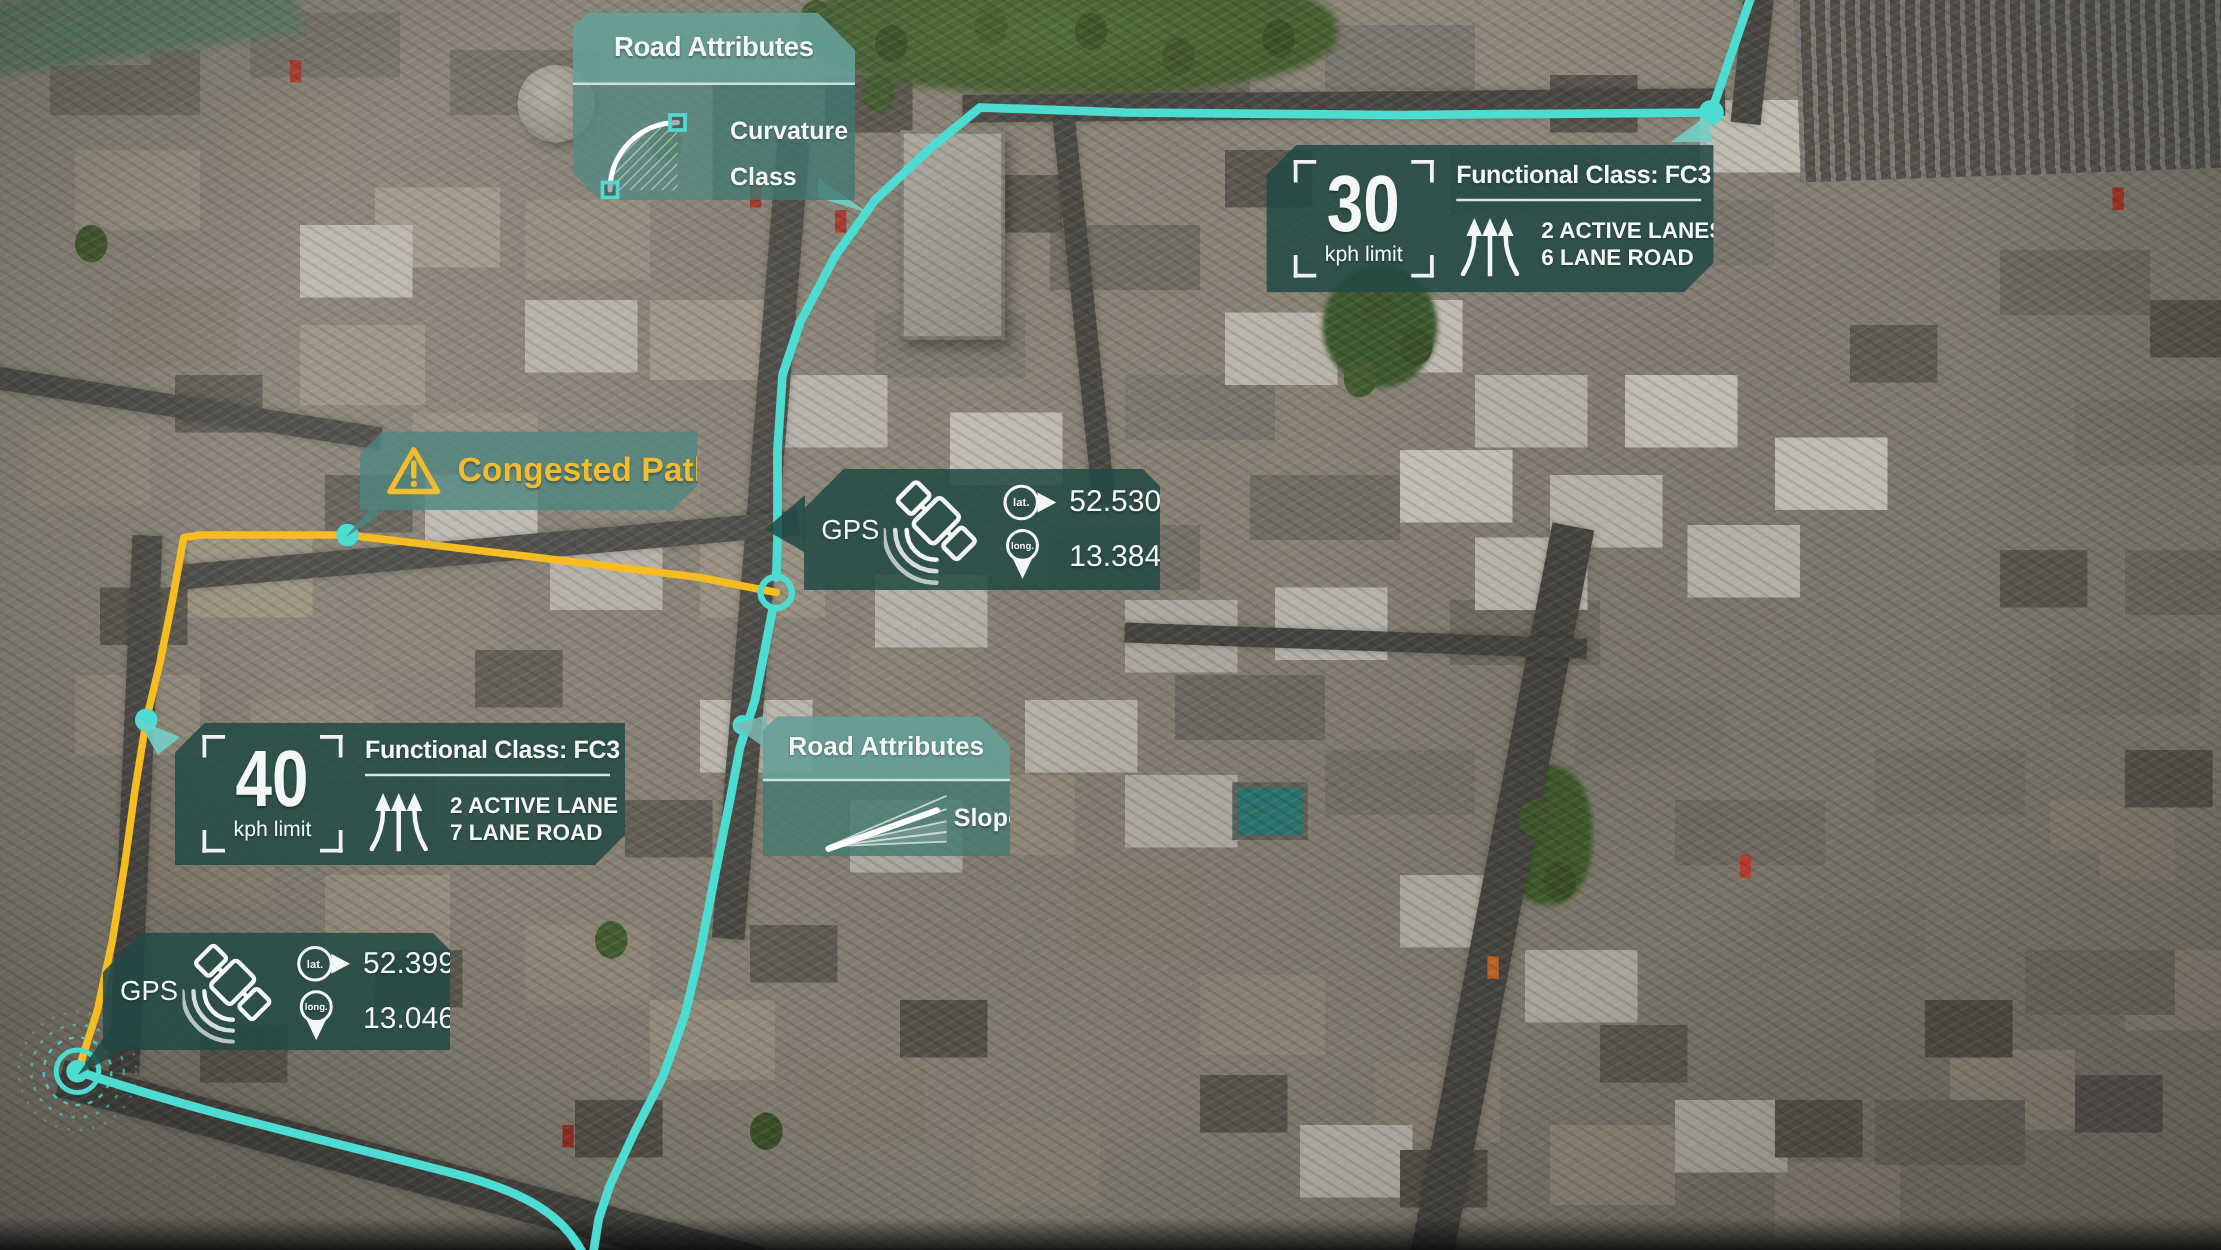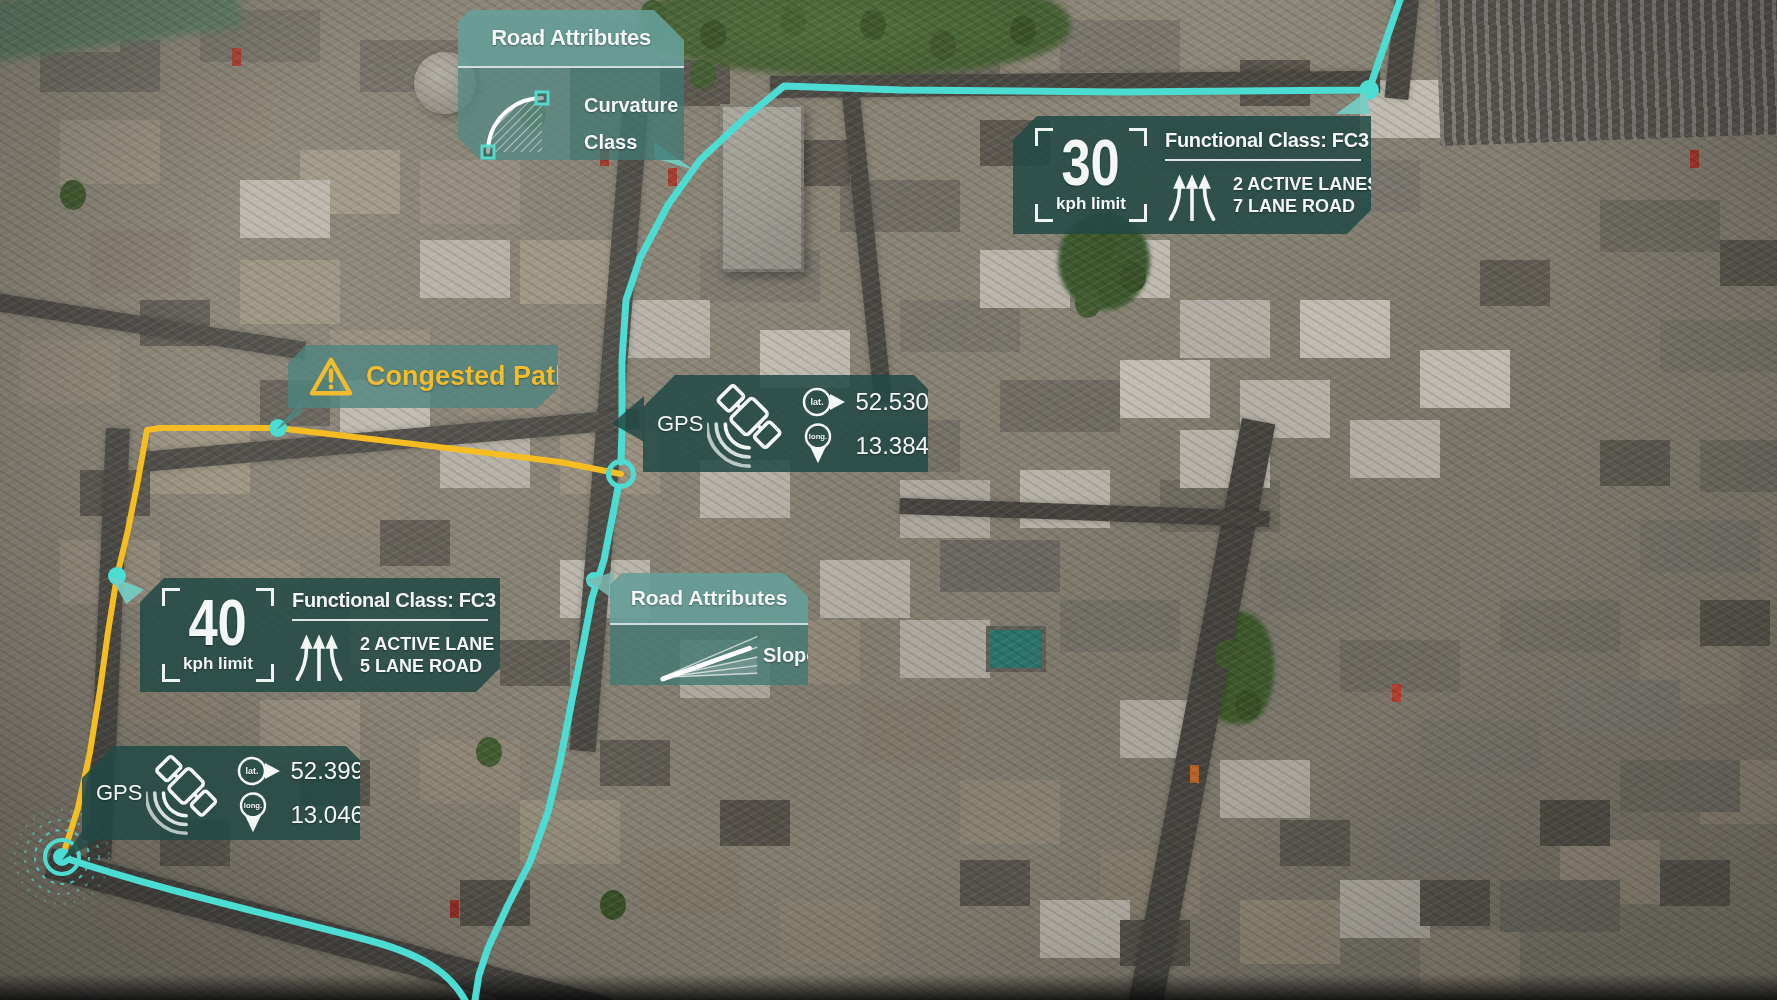--- a/index.html
+++ b/index.html
@@ -81,21 +81,21 @@
   .panel-speed-30{left:1013px;top:116px;}
   .panel-speed-40{left:140px;top:578px;width:360px;height:114px;}
   .bracket{position:relative;width:112px;height:94px;display:flex;flex-direction:column;
     align-items:center;justify-content:center;flex:none;}
   .bracket i{position:absolute;width:15px;height:15px;border:3px solid #eef3f1;}
   .bracket .tl{left:0;top:0;border-right:none;border-bottom:none;}
   .bracket .tr{right:0;top:0;border-left:none;border-bottom:none;}
   .bracket .bl{left:0;bottom:0;border-right:none;border-top:none;}
   .bracket .br{right:0;bottom:0;border-left:none;border-top:none;}
   .speed-num{font-weight:bold;font-size:64px;line-height:.85;transform:scaleX(.82);}
-  .speed-unit{font-weight:bold;font-size:17px;margin-top:4px;}
+  .speed-unit{font-weight:normal;font-size:17px;margin-top:4px;}
   .speed-right{margin-left:18px;display:flex;flex-direction:column;}
   .class-title{font-weight:bold;font-size:20px;letter-spacing:-.3px;white-space:nowrap;}
   .class-divider{width:196px;height:0;border-top:2px solid rgba(240,245,243,.9);margin:7px 0 8px;}
   .lane-row{display:flex;align-items:center;gap:14px;}
   .lane-text{font-weight:bold;font-size:18px;line-height:1.25;white-space:nowrap;}
   .panel-congested{left:288px;top:345px;width:270px;height:63px;background:rgba(77,134,127,.8);
     display:flex;align-items:center;gap:12px;padding:0 14px 0 20px;box-sizing:border-box;
     clip-path:polygon(18px 0,100% 0,100% calc(100% - 20px),calc(100% - 20px) 100%,0 100%,0 18px);}
   .congested-label{font-weight:bold;font-size:27px;color:#f3bc2e;white-space:nowrap;}
   .panel-gps{display:flex;align-items:center;box-sizing:border-box;padding:4px 10px 4px 14px;
@@ -222,21 +222,21 @@
             <path d="M6,56 C12,46 16,34 16,22" fill="none" stroke="#f3f7f6" stroke-width="4" stroke-linecap="round"></path>
             <polygon points="16,6 9,22 23,22" fill="#f3f7f6"></polygon>
             <path d="M30,58 L30,22" fill="none" stroke="#f3f7f6" stroke-width="4" stroke-linecap="round"></path>
             <polygon points="30,6 23,22 37,22" fill="#f3f7f6"></polygon>
             <path d="M54,56 C48,46 44,34 44,22" fill="none" stroke="#f3f7f6" stroke-width="4" stroke-linecap="round"></path>
             <polygon points="44,6 37,22 51,22" fill="#f3f7f6"></polygon>
           </svg>
         </span>
         <div class="lane-text">
           <div>2 ACTIVE LANES</div>
-          <div>7 LANE ROAD</div>
+          <div>6 LANE ROAD</div>
         </div>
       </div>
     </div>
   </div>
 
   <div class="panel panel-congested">
     <span>
       <svg class="svg-ic" width="46" height="42" viewBox="0 0 48 44">
         <path d="M24,4 L44,39 L4,39 Z" fill="none" stroke="#f3bc2e" stroke-width="4.5" stroke-linejoin="round"></path>
         <line x1="24" y1="15" x2="24" y2="26" stroke="#f3bc2e" stroke-width="4.5" stroke-linecap="round"></line>
@@ -302,21 +302,21 @@
             <path d="M6,56 C12,46 16,34 16,22" fill="none" stroke="#f3f7f6" stroke-width="4" stroke-linecap="round"></path>
             <polygon points="16,6 9,22 23,22" fill="#f3f7f6"></polygon>
             <path d="M30,58 L30,22" fill="none" stroke="#f3f7f6" stroke-width="4" stroke-linecap="round"></path>
             <polygon points="30,6 23,22 37,22" fill="#f3f7f6"></polygon>
             <path d="M54,56 C48,46 44,34 44,22" fill="none" stroke="#f3f7f6" stroke-width="4" stroke-linecap="round"></path>
             <polygon points="44,6 37,22 51,22" fill="#f3f7f6"></polygon>
           </svg>
         </span>
         <div class="lane-text">
           <div>2 ACTIVE LANE</div>
-          <div>5 LANE ROAD</div>
+          <div>7 LANE ROAD</div>
         </div>
       </div>
     </div>
   </div>
 
   <div class="panel panel-slope">
     <div class="slope-header">
       <span>Road Attributes</span>
     </div>
     <div class="slope-body">

